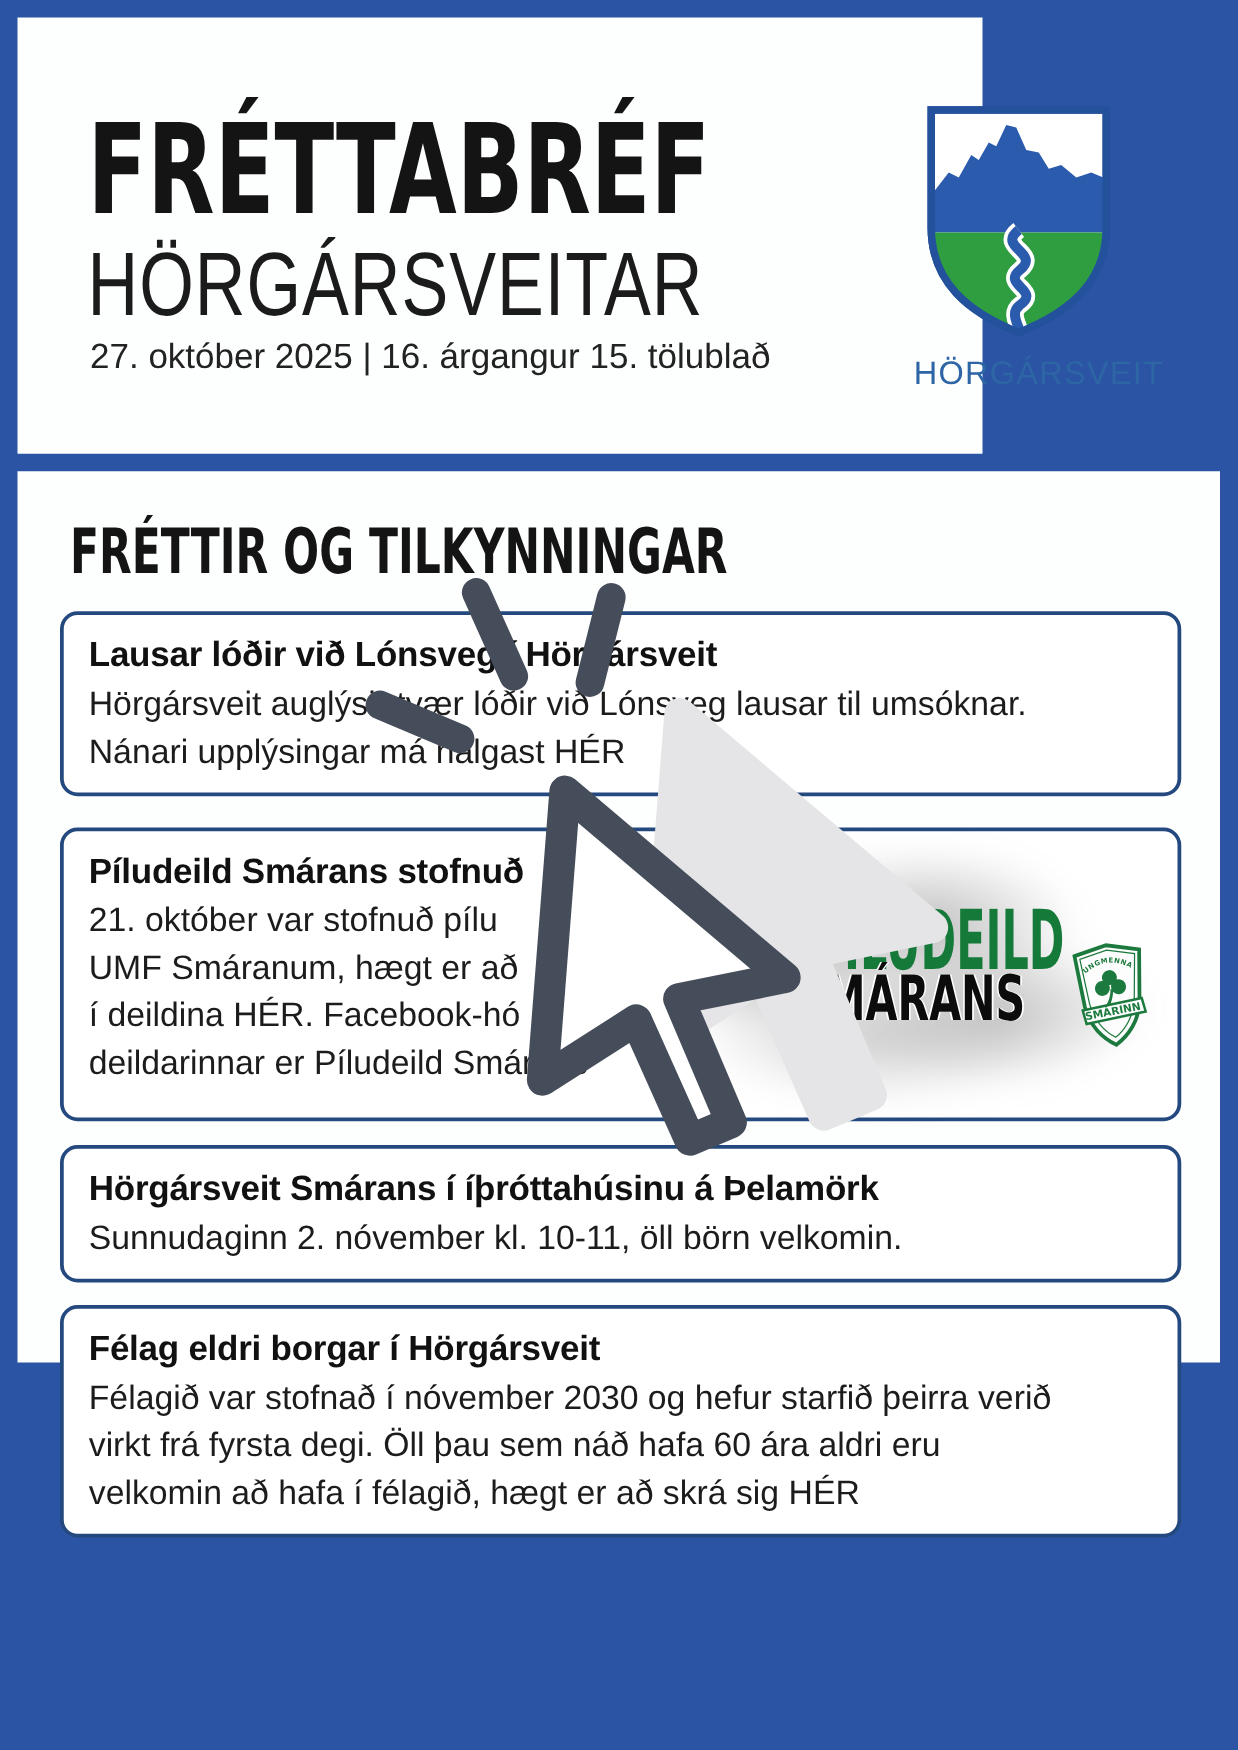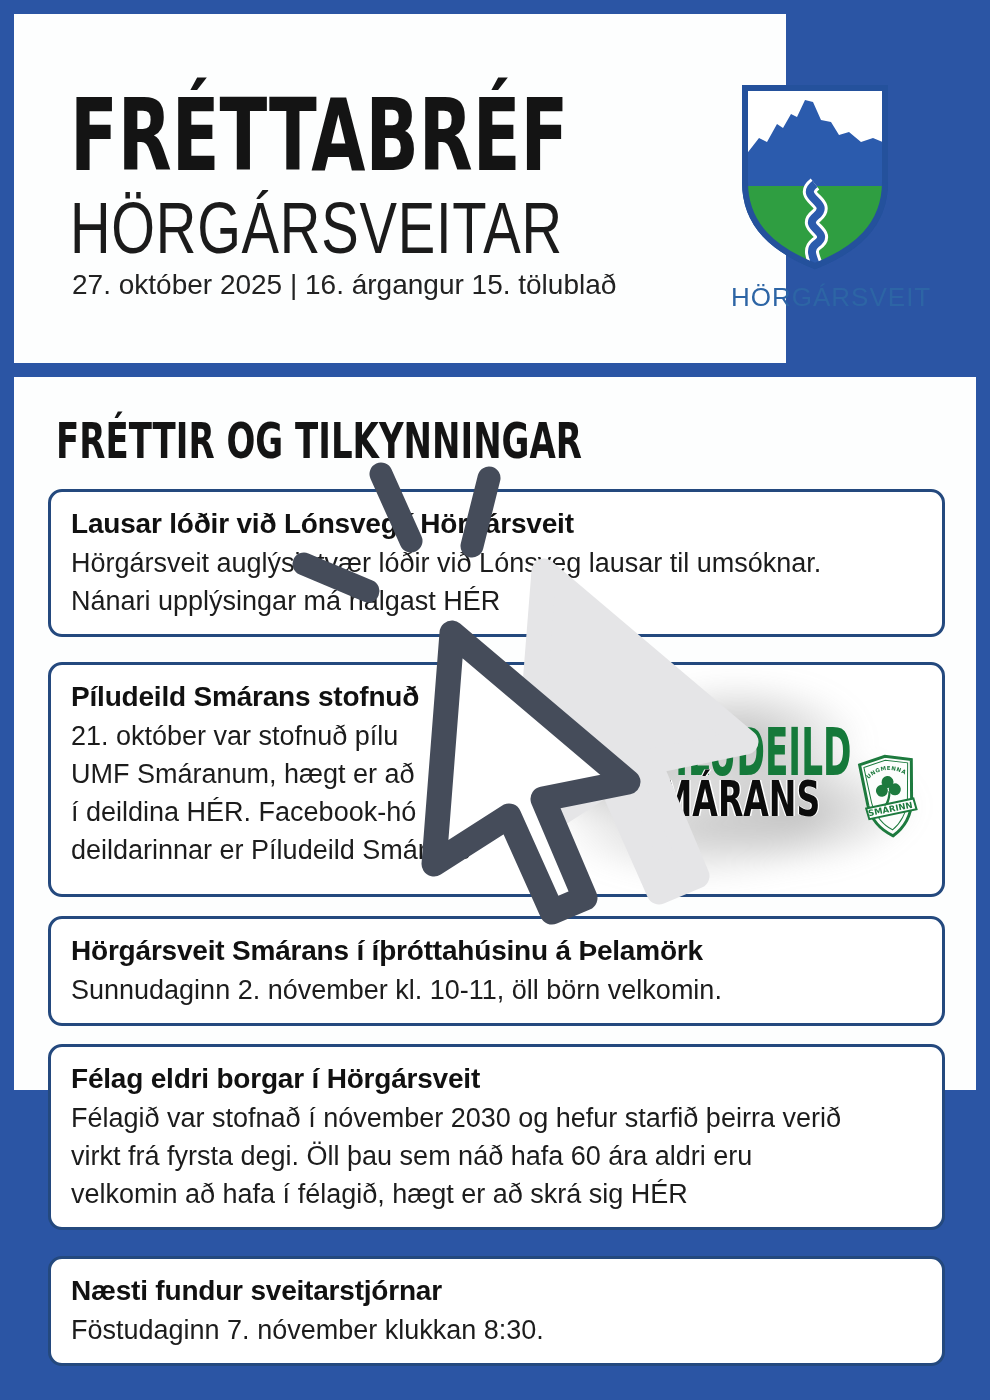--- a/index.html
+++ b/index.html
@@ -142,26 +142,20 @@
 
       <div class="card">
         <div class="card-title">Félag eldri borgar í Hörgársveit</div>
         <div>
             <div class="card-line">Félagið var stofnað í nóvember 2030 og hefur starfið þeirra verið</div>
             <div class="card-line">virkt frá fyrsta degi. Öll þau sem náð hafa 60 ára aldri eru</div>
             <div class="card-line">velkomin að hafa í félagið, hægt er að skrá sig HÉR</div>
           </div>
       </div>
 
-      <div class="card">
-        <div class="card-title">Næsti fundur sveitarstjórnar</div>
-        <div>
-            <div class="card-line">Föstudaginn 7. nóvember klukkan 8:30.</div>
-          </div>
-      </div>
 
     </div>
   </div>
 
   <svg class="cursor-overlay" viewBox="0 0 990 1400">
 
     <path d="M544 571 L746 742 L649 762 L697 876 L659 892 L610 781 L523 837 Z" fill="#e5e5e7" stroke="#e5e5e7" stroke-width="25" stroke-linejoin="round" stroke-linecap="round"></path>
 
     <g stroke="#454c5a" stroke-width="23" stroke-linecap="round">
       <path d="M381 474 L411 541"></path>

